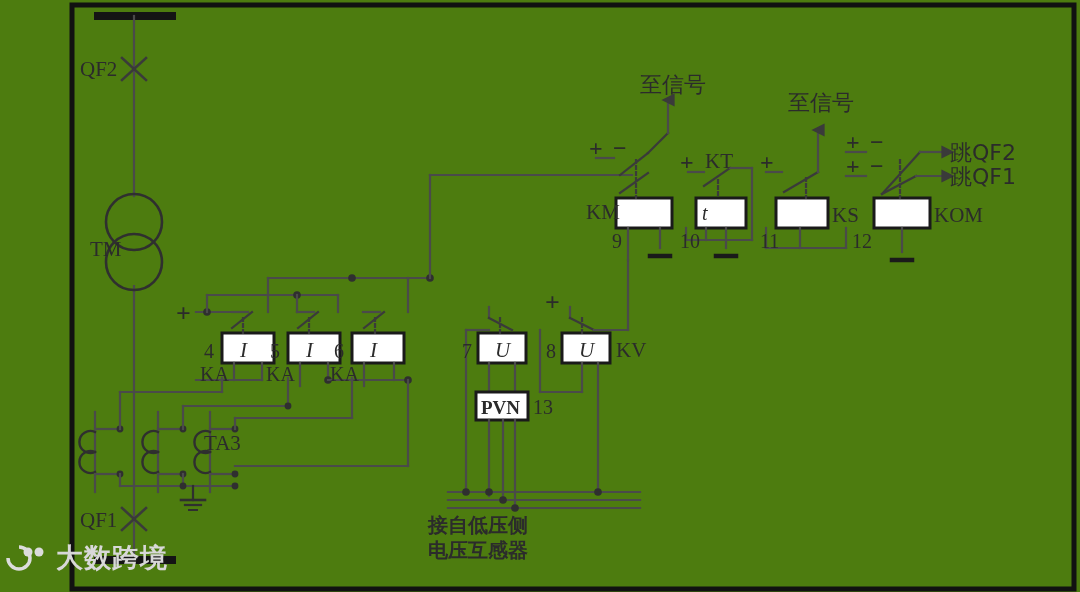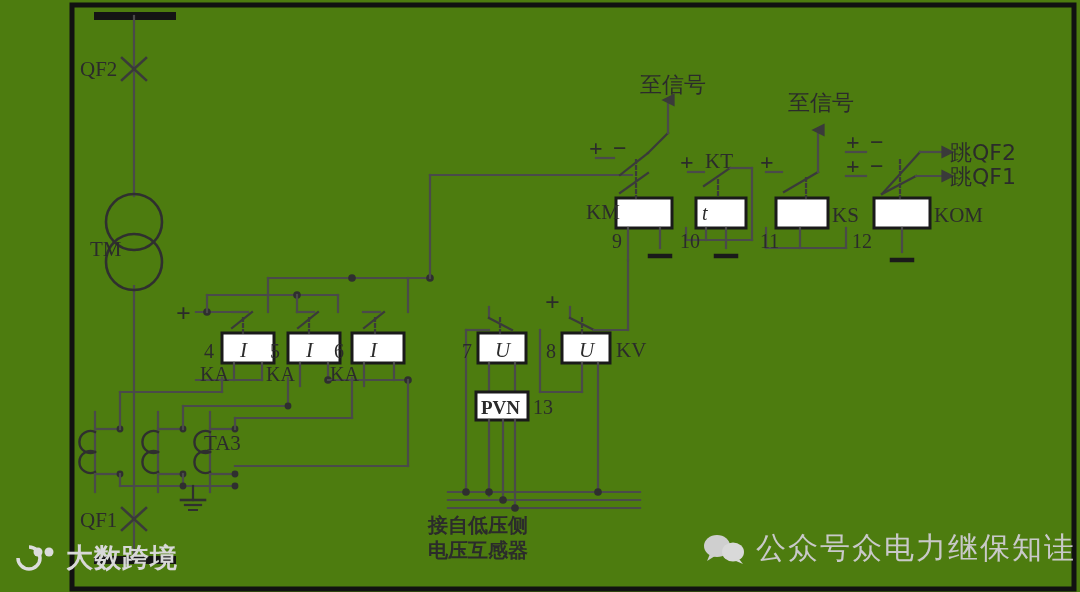--- a/index.html
+++ b/index.html
@@ -25,21 +25,21 @@
   }
   .wm {
     position: absolute;
     display: flex;
     align-items: center;
     gap: 8px;
     pointer-events: none;
     user-select: none;
   }
   #wm-left {
-    left: 14px;
+    left: 4px;
     top: 540px;
     color: #d8d8d8;
     font-size: 27px;
     font-weight: bold;
     font-family: "DejaVu Sans", sans-serif;
     letter-spacing: 1px;
   }
   #wm-right {
     left: 700px;
     top: 528px;
@@ -376,23 +376,14 @@
 
 <div class="wm" id="wm-left">
   <svg class="wm-logo" width="44" height="28" viewBox="0 0 44 28">
     <path d="M4,14 a11,11 0 1,0 11,-11" fill="none" stroke="#dcdcdc" stroke-width="3.5"></path>
     <circle cx="24" cy="8" r="4.5" fill="#dcdcdc"></circle>
     <circle cx="35" cy="8" r="4.5" fill="#dcdcdc"></circle>
   </svg>
   <span>大数跨境</span>
 </div>
 
-<div class="wm" id="wm-right">
-  <svg class="wm-logo" width="48" height="32" viewBox="0 0 48 32">
-    <ellipse cx="17" cy="13" rx="13" ry="11" fill="#cfcfcf"></ellipse>
-    <path d="M10,21 L7,28 L15,23 Z" fill="#cfcfcf"></path>
-    <ellipse cx="33" cy="19" rx="11" ry="9.5" fill="#d9d9d9"></ellipse>
-    <path d="M39,26 L43,31 L36,28 Z" fill="#d9d9d9"></path>
-  </svg>
-  <span>公众号众电力继保知诖</span>
+
 </div>
 
-</div>
-
 </body></html>

